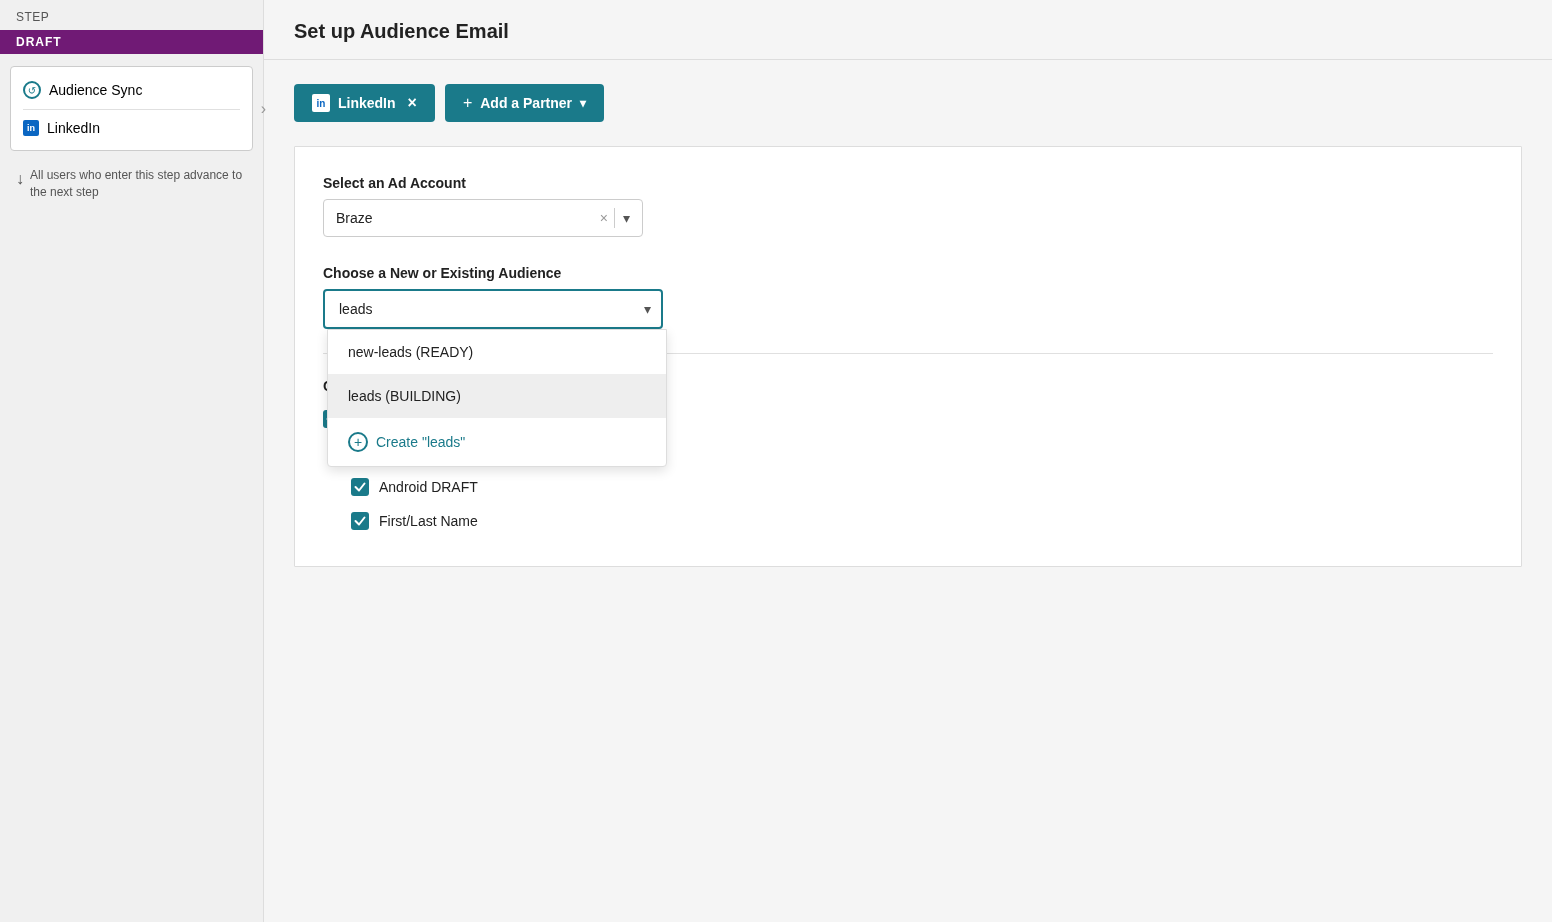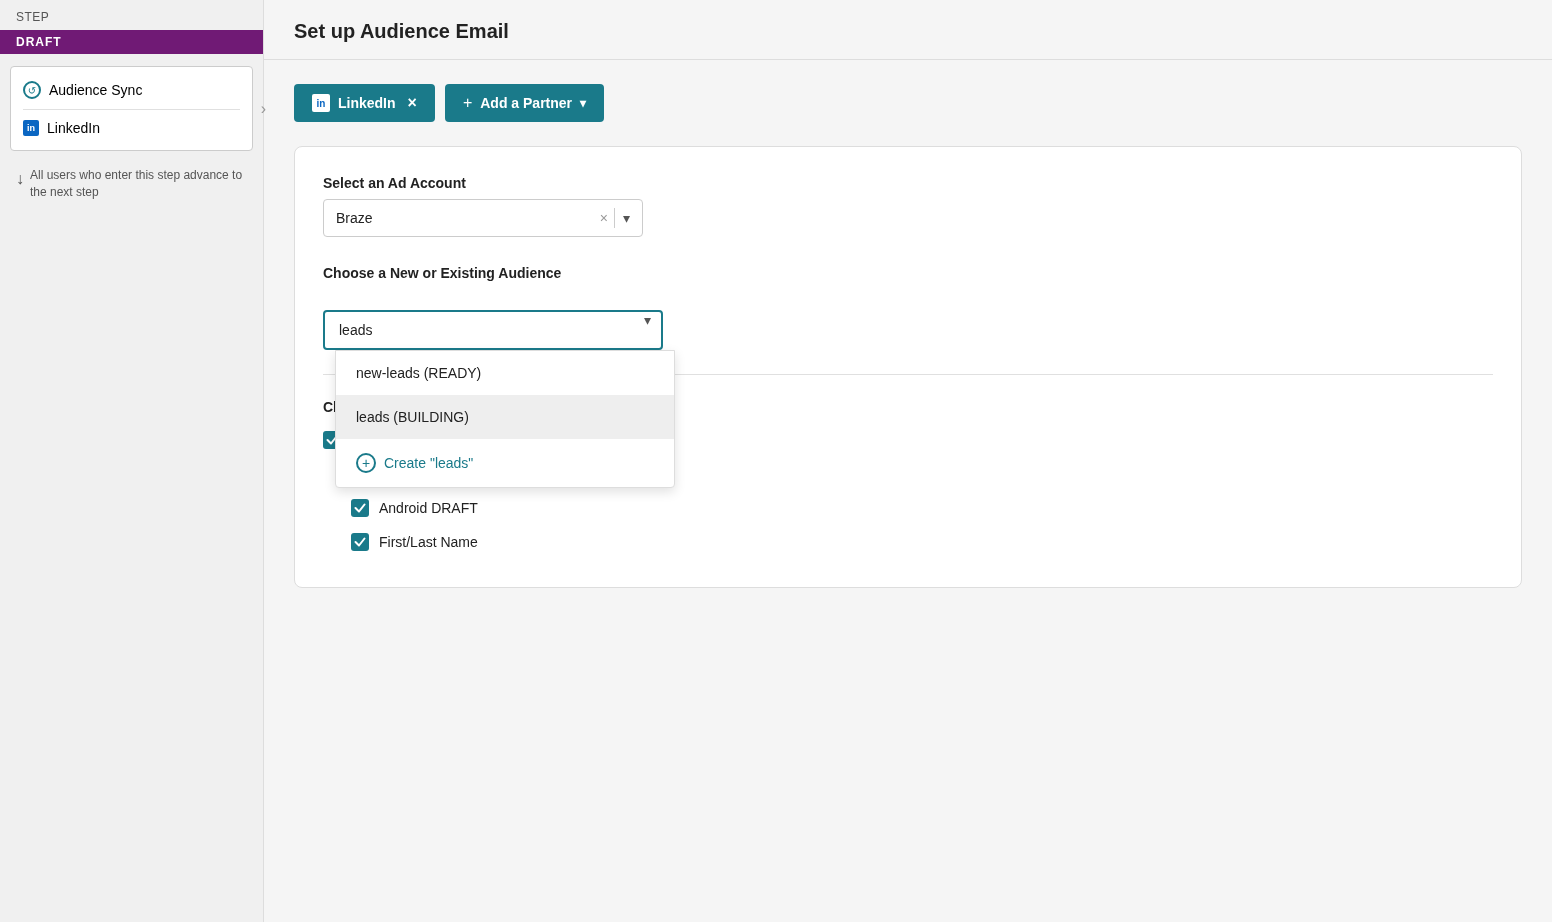--- a/index.html
+++ b/index.html
@@ -132,21 +132,21 @@
       cursor: pointer;
       display: flex;
       align-items: center;
       gap: 8px;
     }
 
     
     .main-card {
       background: white;
       border: 1px solid #ddd;
-      border-radius: 8px;
+      border-radius: 1px;
       padding: 28px;
     }
 
     
     .section-label {
       font-size: 14px;
       font-weight: 600;
       color: #222;
       margin-bottom: 8px;
     }
@@ -196,37 +196,36 @@
       width: 100%;
       border: 2px solid #1a7a8a;
       border-radius: 4px;
       padding: 10px 36px 10px 14px;
       font-size: 14px;
       color: #222;
       background: white;
       appearance: none;
       cursor: pointer;
       outline: none;
-      margin-top: 21px;
     }
     .audience-chevron {
       position: absolute;
       right: 12px;
       top: 50%;
       transform: translateY(-50%);
       color: #555;
       pointer-events: none;
       font-size: 14px;
     }
 
     
     .dropdown-menu {
       position: absolute;
       top: 100%;
-      left: 12px;
+      left: 4px;
       width: 340px;
       background: white;
       border: 1px solid #ddd;
       border-radius: 0 0 4px 4px;
       box-shadow: 0 4px 12px rgba(0,0,0,0.12);
       z-index: 100;
       margin-top: 0;
     }
     .dropdown-item {
       padding: 14px 20px;

